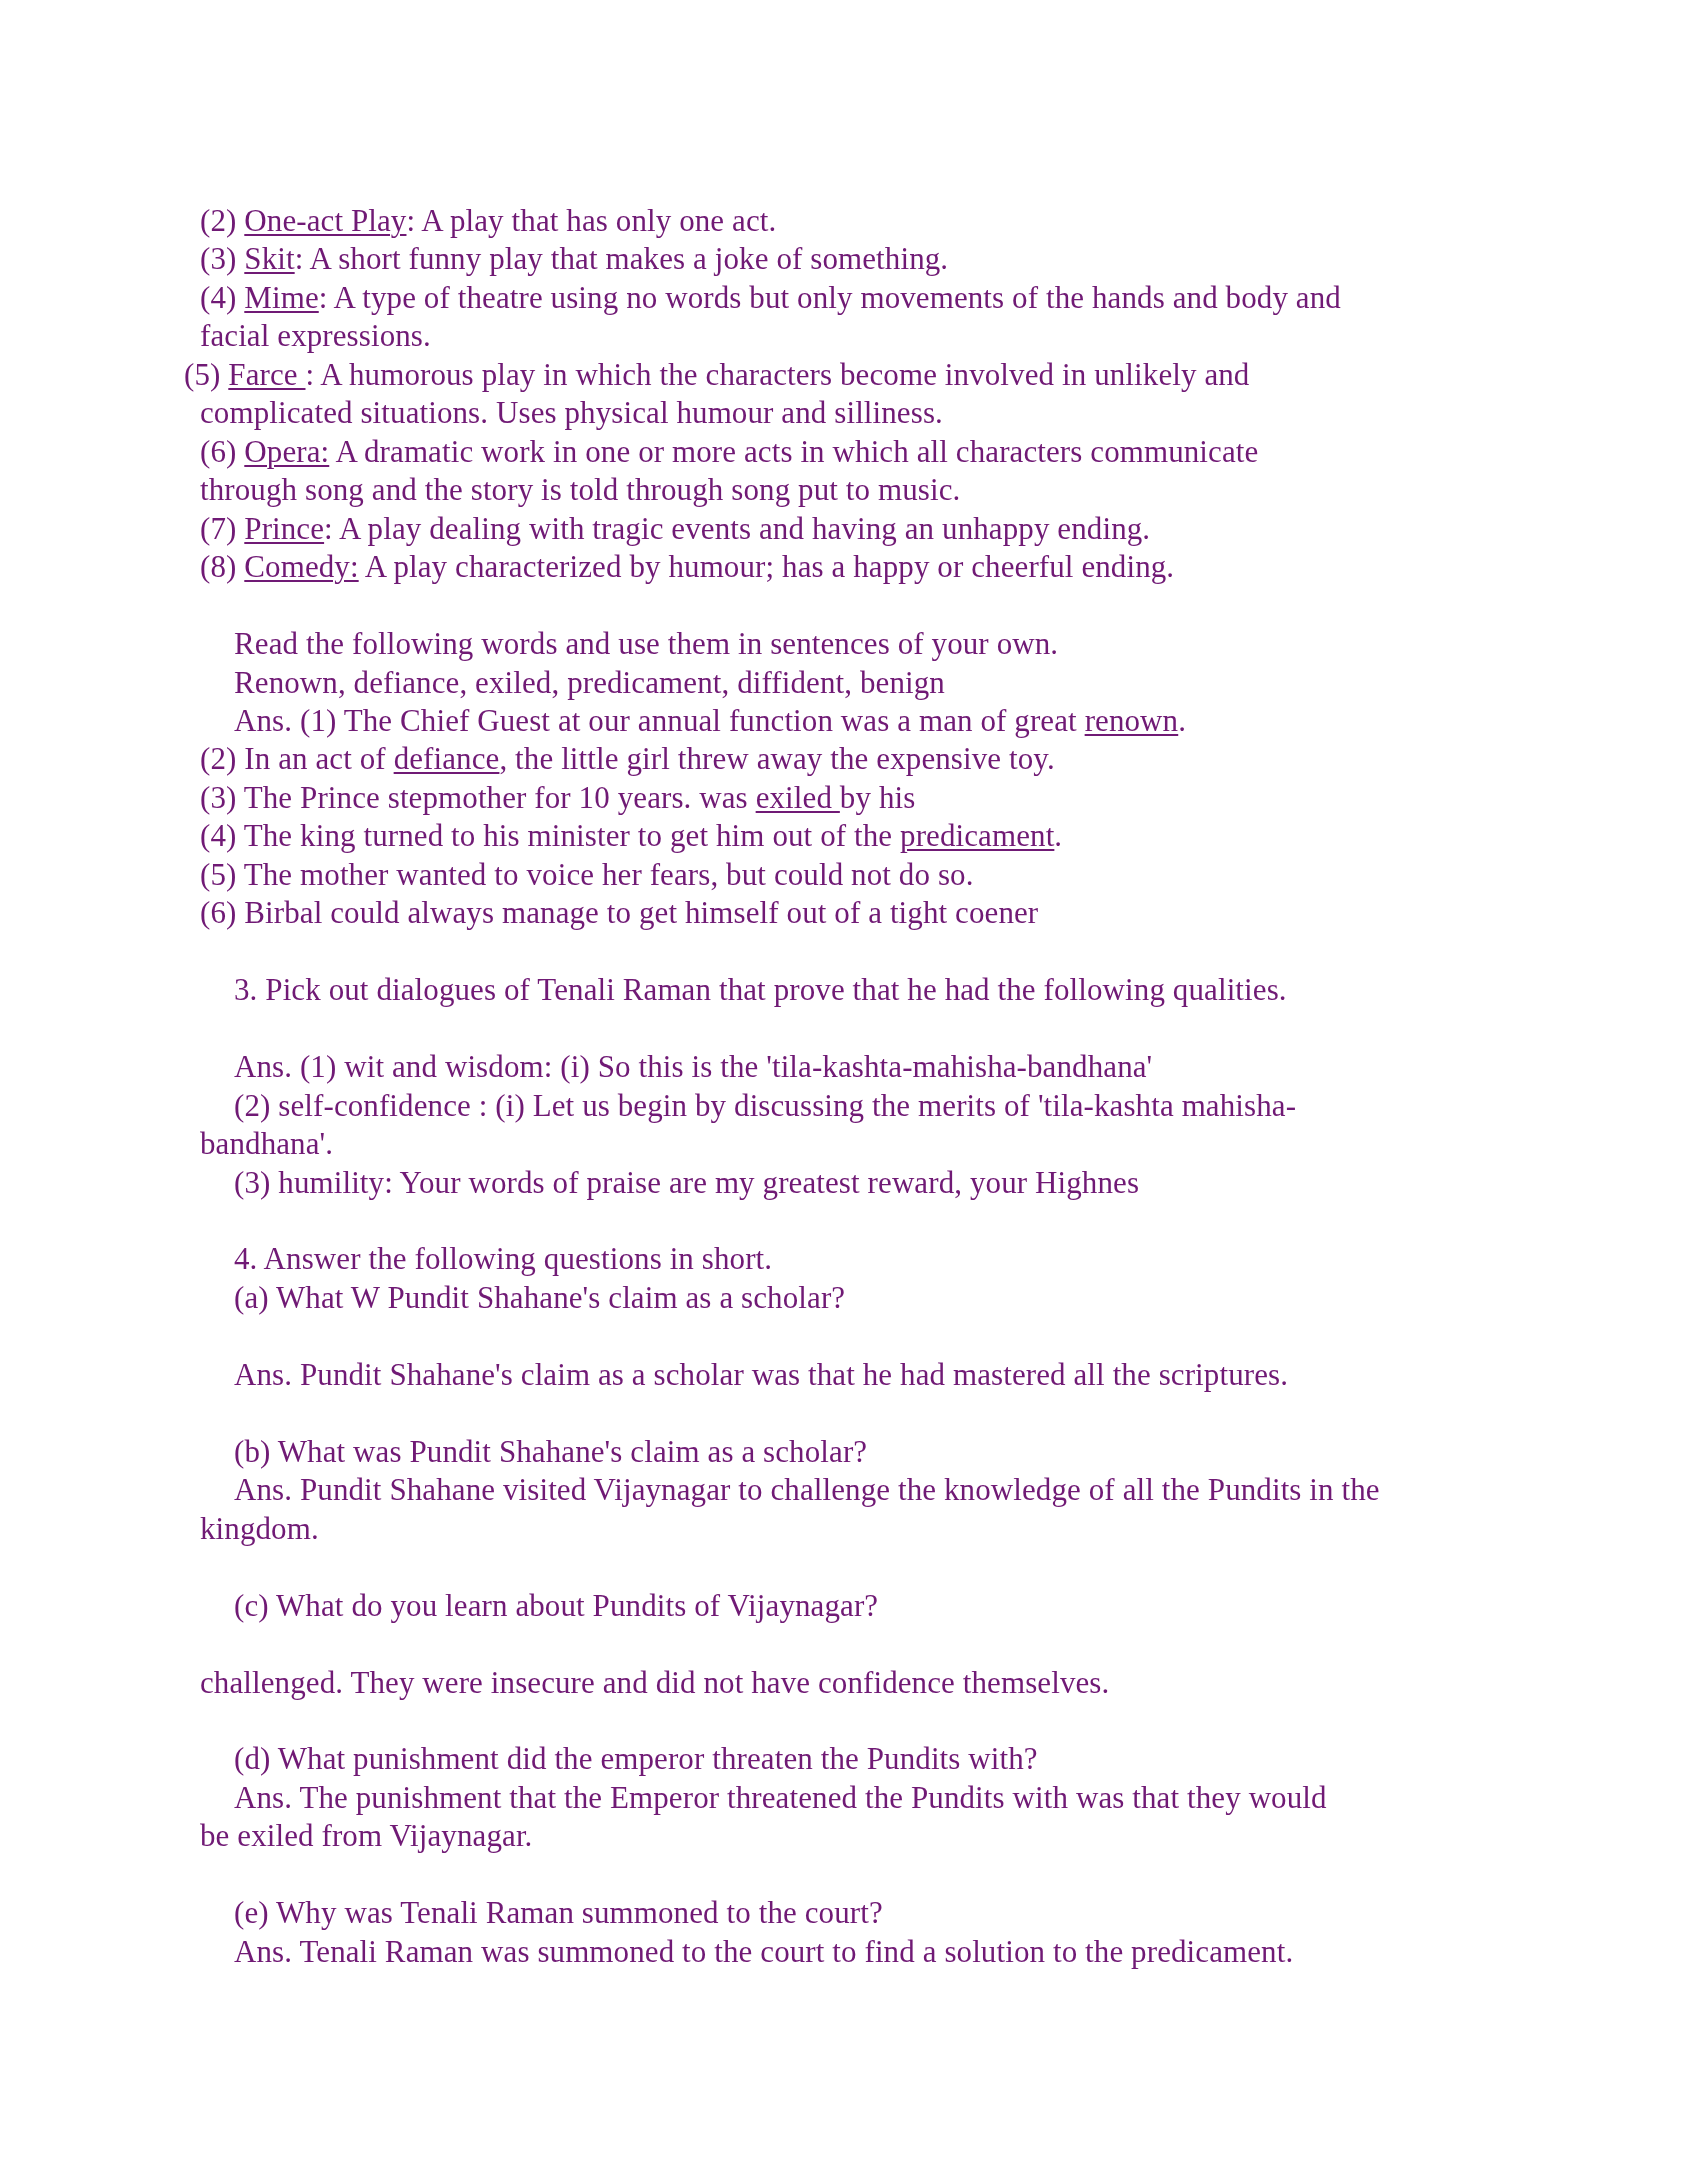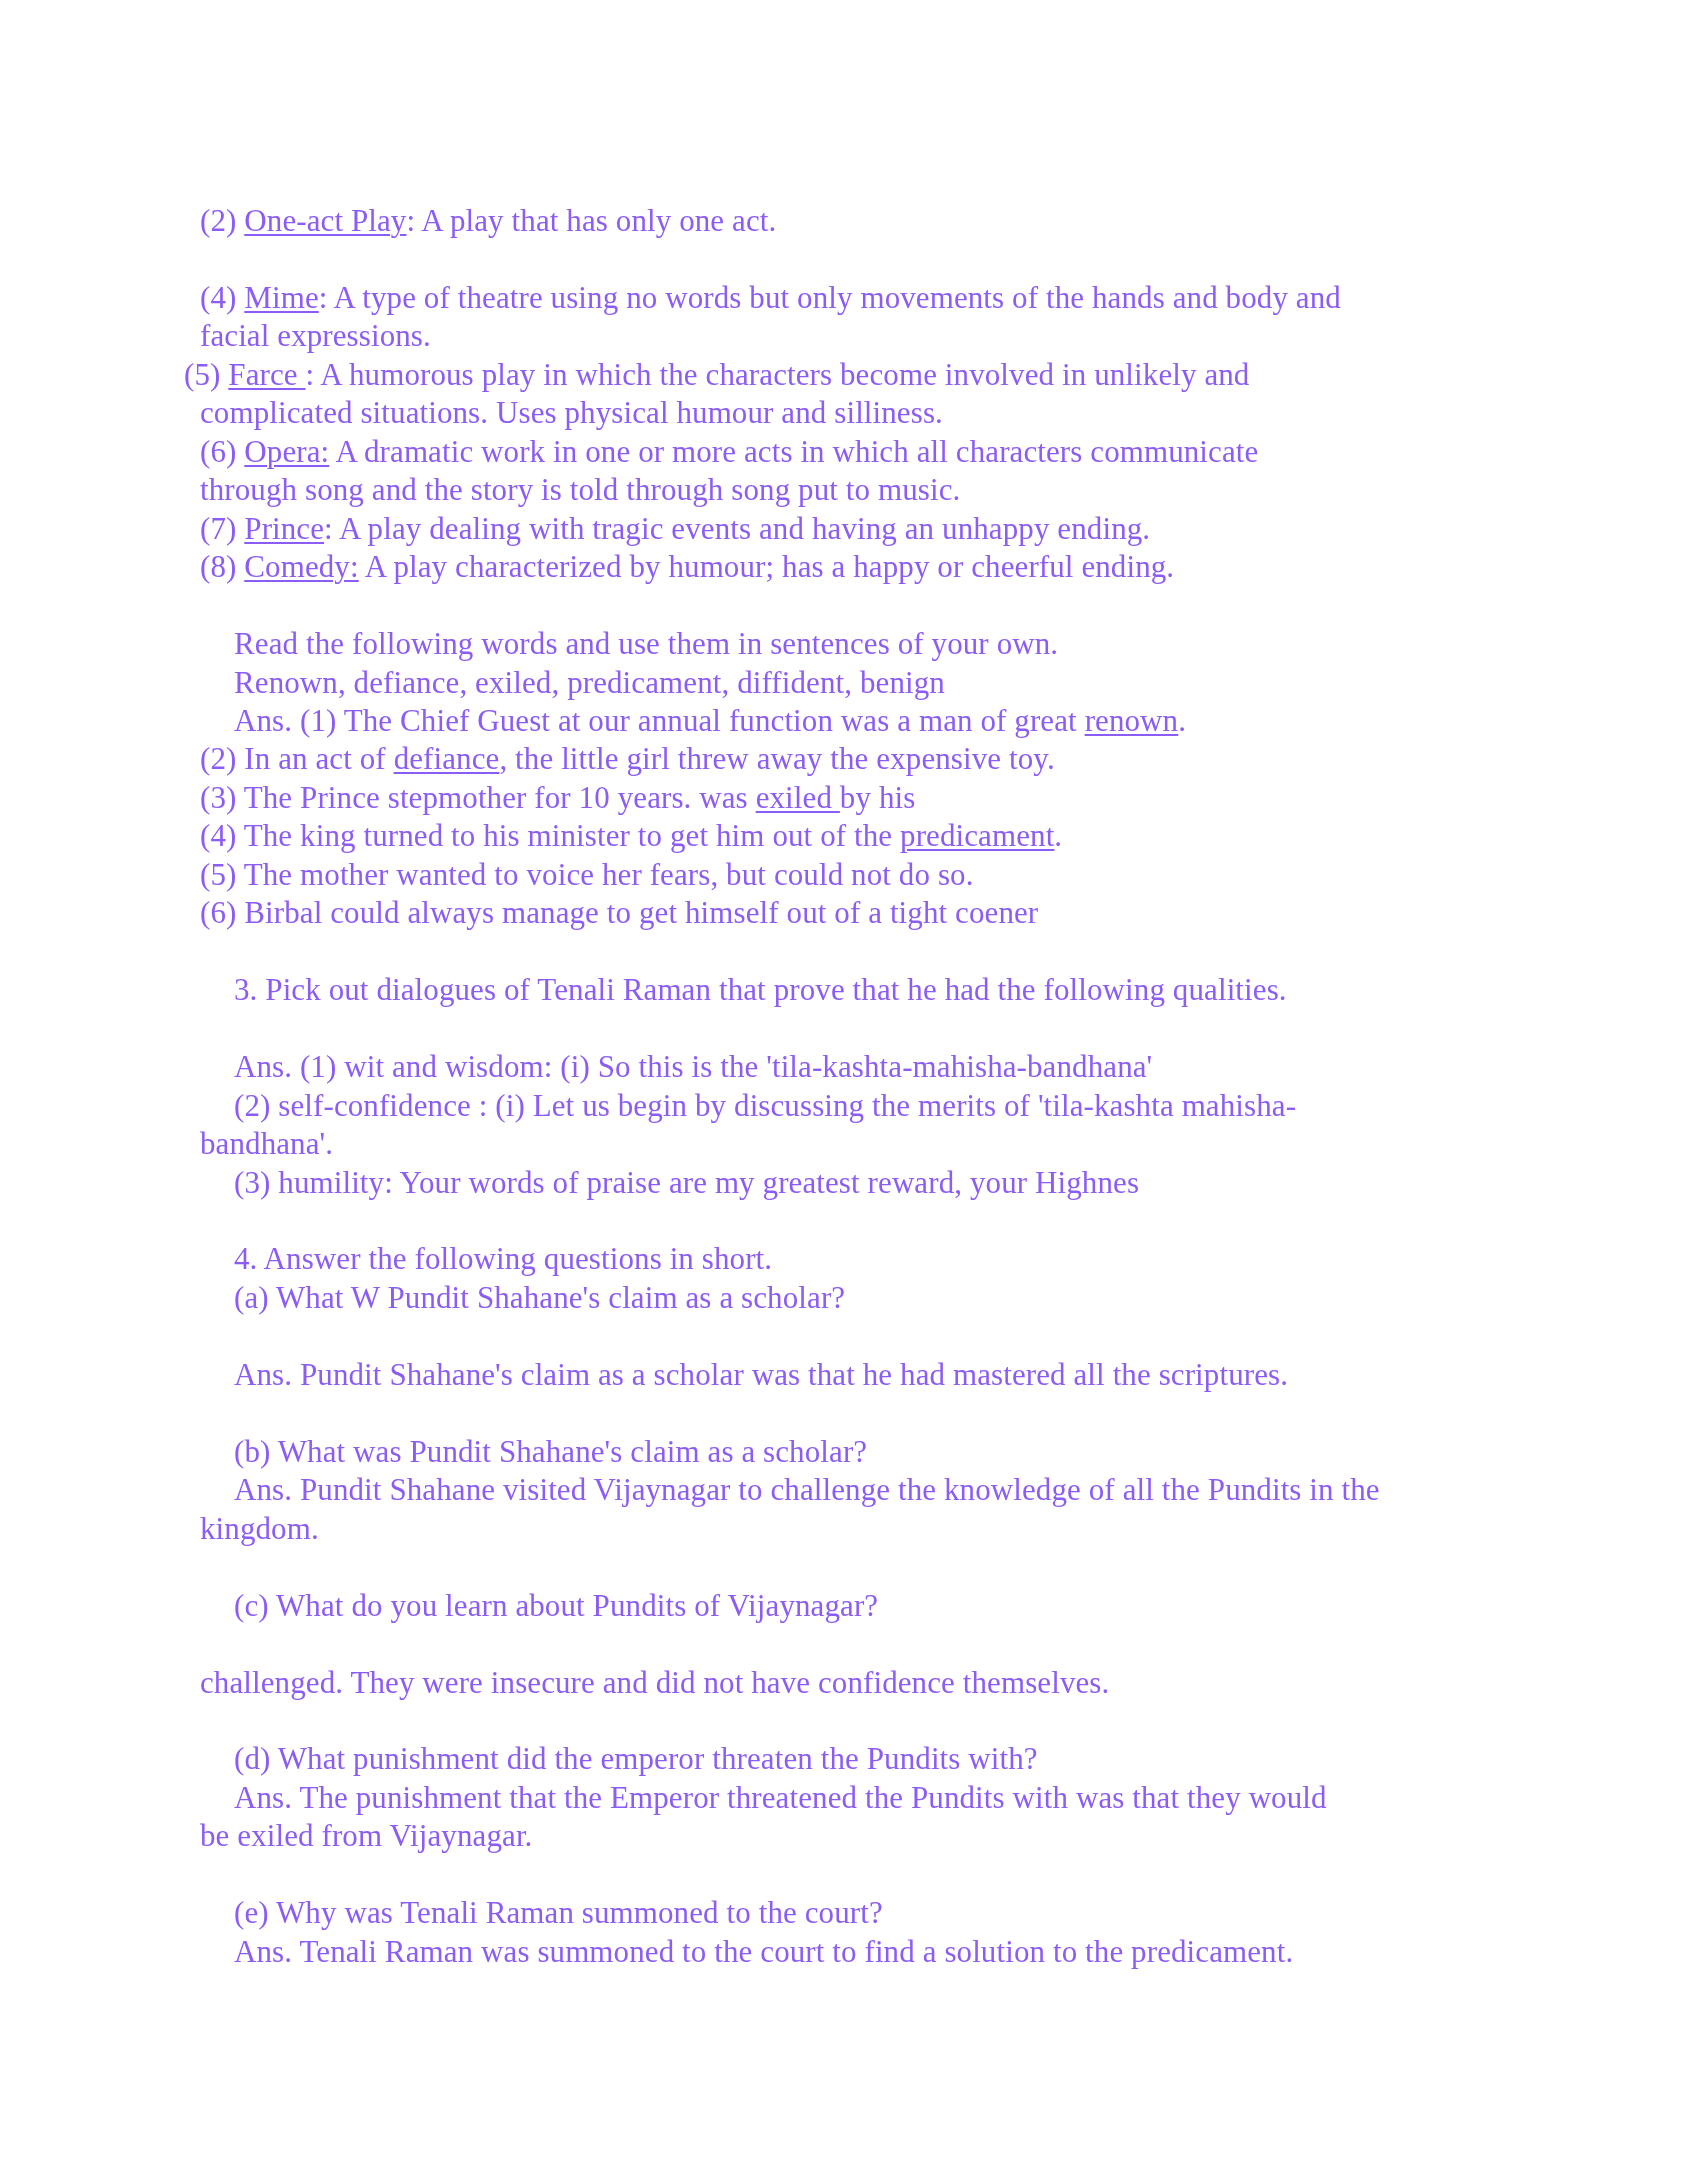--- a/index.html
+++ b/index.html
@@ -22,36 +22,37 @@
     background: #ffffff;
   }
   .line {
     position: absolute;
     left: 200px;
     white-space: nowrap;
     font-family: "Liberation Serif", "DejaVu Serif", serif;
     font-size: 31px;
     line-height: 39px;
     height: 39px;
-    color: #8b5cf6;
+    color: #701a75;
     letter-spacing: 0.1px;
   }
   .seg { }
   .b { font-weight: normal; margin-left: 34px; }
   .u {
     text-decoration: underline;
     text-decoration-thickness: 2px;
     text-underline-offset: 3px;
   }
 </style>
 </head>
 <body>
 
 <div class="page" id="page">
     <div class="line" style="top: 201px; left: 200px;"><span class="seg">(2) </span><span class="seg u">One-act Play</span><span class="seg">: A play that has only one act.</span></div>
+    <div class="line" style="top: 239px; left: 200px;"><span class="seg">(3) </span><span class="seg u">Skit</span><span class="seg">: A short funny play that makes a joke of something.</span></div>
     <div class="line" style="top: 278px; left: 200px;"><span class="seg">(4) </span><span class="seg u">Mime</span><span class="seg">: A type of theatre using no words but only movements of the hands and body and</span></div>
     <div class="line" style="top: 316px; left: 200px;"><span class="seg">facial expressions.</span></div>
     <div class="line" style="top: 355px; left: 184px;"><span class="seg">(5) </span><span class="seg u">Farce </span><span class="seg">: A humorous play in which the characters become involved in unlikely and</span></div>
     <div class="line" style="top: 393px; left: 200px;"><span class="seg">complicated situations. Uses physical humour and silliness.</span></div>
     <div class="line" style="top: 432px; left: 200px;"><span class="seg">(6) </span><span class="seg u">Opera:</span><span class="seg"> A dramatic work in one or more acts in which all characters communicate</span></div>
     <div class="line" style="top: 470px; left: 200px;"><span class="seg">through song and the story is told through song put to music.</span></div>
     <div class="line" style="top: 509px; left: 200px;"><span class="seg">(7) </span><span class="seg u">Prince</span><span class="seg">: A play dealing with tragic events and having an unhappy ending.</span></div>
     <div class="line" style="top: 547px; left: 200px;"><span class="seg">(8) </span><span class="seg u">Comedy:</span><span class="seg"> A play characterized by humour; has a happy or cheerful ending.</span></div>
     <div class="line" style="top: 624px; left: 200px;"><span class="seg b">Read the following words and use them in sentences of your own.</span></div>
     <div class="line" style="top: 663px; left: 200px;"><span class="seg b">Renown, defiance, exiled, predicament, diffident, benign</span></div>

